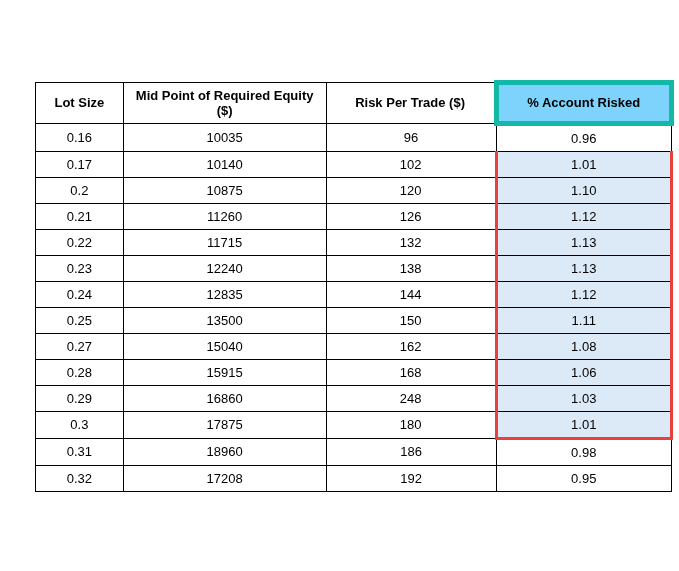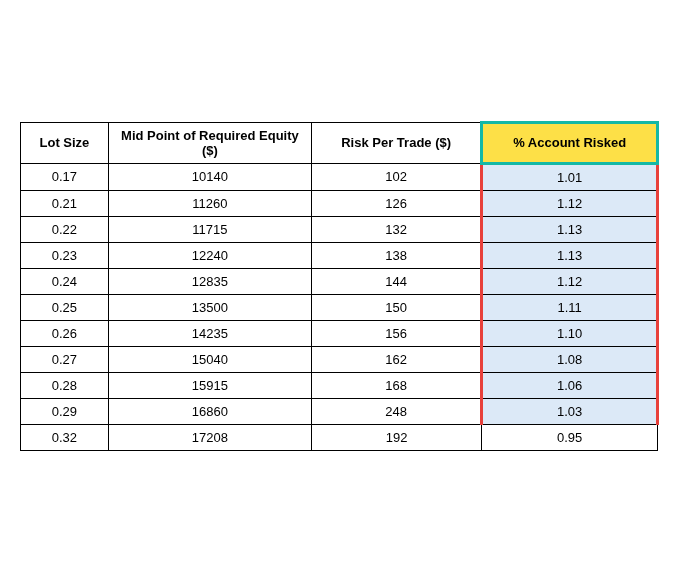--- a/index.html
+++ b/index.html
@@ -20,20 +20,21 @@
     }
 
     .table-container {
       padding: 20px;
       width: 679px;
     }
 
     table {
       border-collapse: collapse;
       width: 100%;
+      margin-left: 15px;
     }
 
     th, td {
       border: 1px solid #000;
       padding: 5px 8px;
       text-align: center;
     }
 
     th {
       background-color: #ffffff;
@@ -44,22 +45,22 @@
     td {
       font-size: 13px;
     }
 
     .col-lot { width: 80px; }
     .col-midpoint { width: 185px; }
     .col-risk { width: 155px; }
     .col-pct { width: 160px; }
 
     .pct-header-cell {
-      border: 3px solid #14b8a6;
-      background-color: #fde047;
+      border: 5px solid #14b8a6;
+      background-color: #7dd3fc;
     }
 
     .pct-highlighted-cell {
       background-color: #dce9f7;
       border-left: 3px solid #e8403a;
       border-right: 3px solid #e8403a;
     }
 
     .pct-highlighted-cell-last {
       background-color: #dce9f7;
@@ -79,25 +80,37 @@
   <table>
     <thead>
       <tr>
         <th class="col-lot">Lot Size</th>
         <th class="col-midpoint">Mid Point of Required Equity ($)</th>
         <th class="col-risk">Risk Per Trade ($)</th>
         <th class="col-pct pct-header-cell">% Account Risked</th>
       </tr>
     </thead>
     <tbody id="table-body">
+    <tr>
+          <td>0.16</td>
+          <td>10035</td>
+          <td>96</td>
+          <td class="pct-normal-cell">0.96</td>
+        </tr>
         <tr>
           <td>0.17</td>
           <td>10140</td>
           <td>102</td>
           <td class="pct-highlighted-cell">1.01</td>
+        </tr>
+        <tr>
+          <td>0.2</td>
+          <td>10875</td>
+          <td>120</td>
+          <td class="pct-highlighted-cell">1.10</td>
         </tr>
         <tr>
           <td>0.21</td>
           <td>11260</td>
           <td>126</td>
           <td class="pct-highlighted-cell">1.12</td>
         </tr>
         <tr>
           <td>0.22</td>
           <td>11715</td>
@@ -116,44 +129,50 @@
           <td>144</td>
           <td class="pct-highlighted-cell">1.12</td>
         </tr>
         <tr>
           <td>0.25</td>
           <td>13500</td>
           <td>150</td>
           <td class="pct-highlighted-cell">1.11</td>
         </tr>
         <tr>
-          <td>0.26</td>
-          <td>14235</td>
-          <td>156</td>
-          <td class="pct-highlighted-cell">1.10</td>
-        </tr>
-        <tr>
           <td>0.27</td>
           <td>15040</td>
           <td>162</td>
           <td class="pct-highlighted-cell">1.08</td>
         </tr>
         <tr>
           <td>0.28</td>
           <td>15915</td>
           <td>168</td>
           <td class="pct-highlighted-cell">1.06</td>
         </tr>
         <tr>
           <td>0.29</td>
           <td>16860</td>
           <td>248</td>
           <td class="pct-highlighted-cell">1.03</td>
         </tr>
         <tr>
+          <td>0.3</td>
+          <td>17875</td>
+          <td>180</td>
+          <td class="pct-highlighted-cell-last">1.01</td>
+        </tr>
+        <tr>
+          <td>0.31</td>
+          <td>18960</td>
+          <td>186</td>
+          <td class="pct-normal-cell">0.98</td>
+        </tr>
+        <tr>
           <td>0.32</td>
           <td>17208</td>
           <td>192</td>
           <td class="pct-normal-cell">0.95</td>
         </tr>
       </tbody>
   </table>
 </div>
 
 </body></html>

